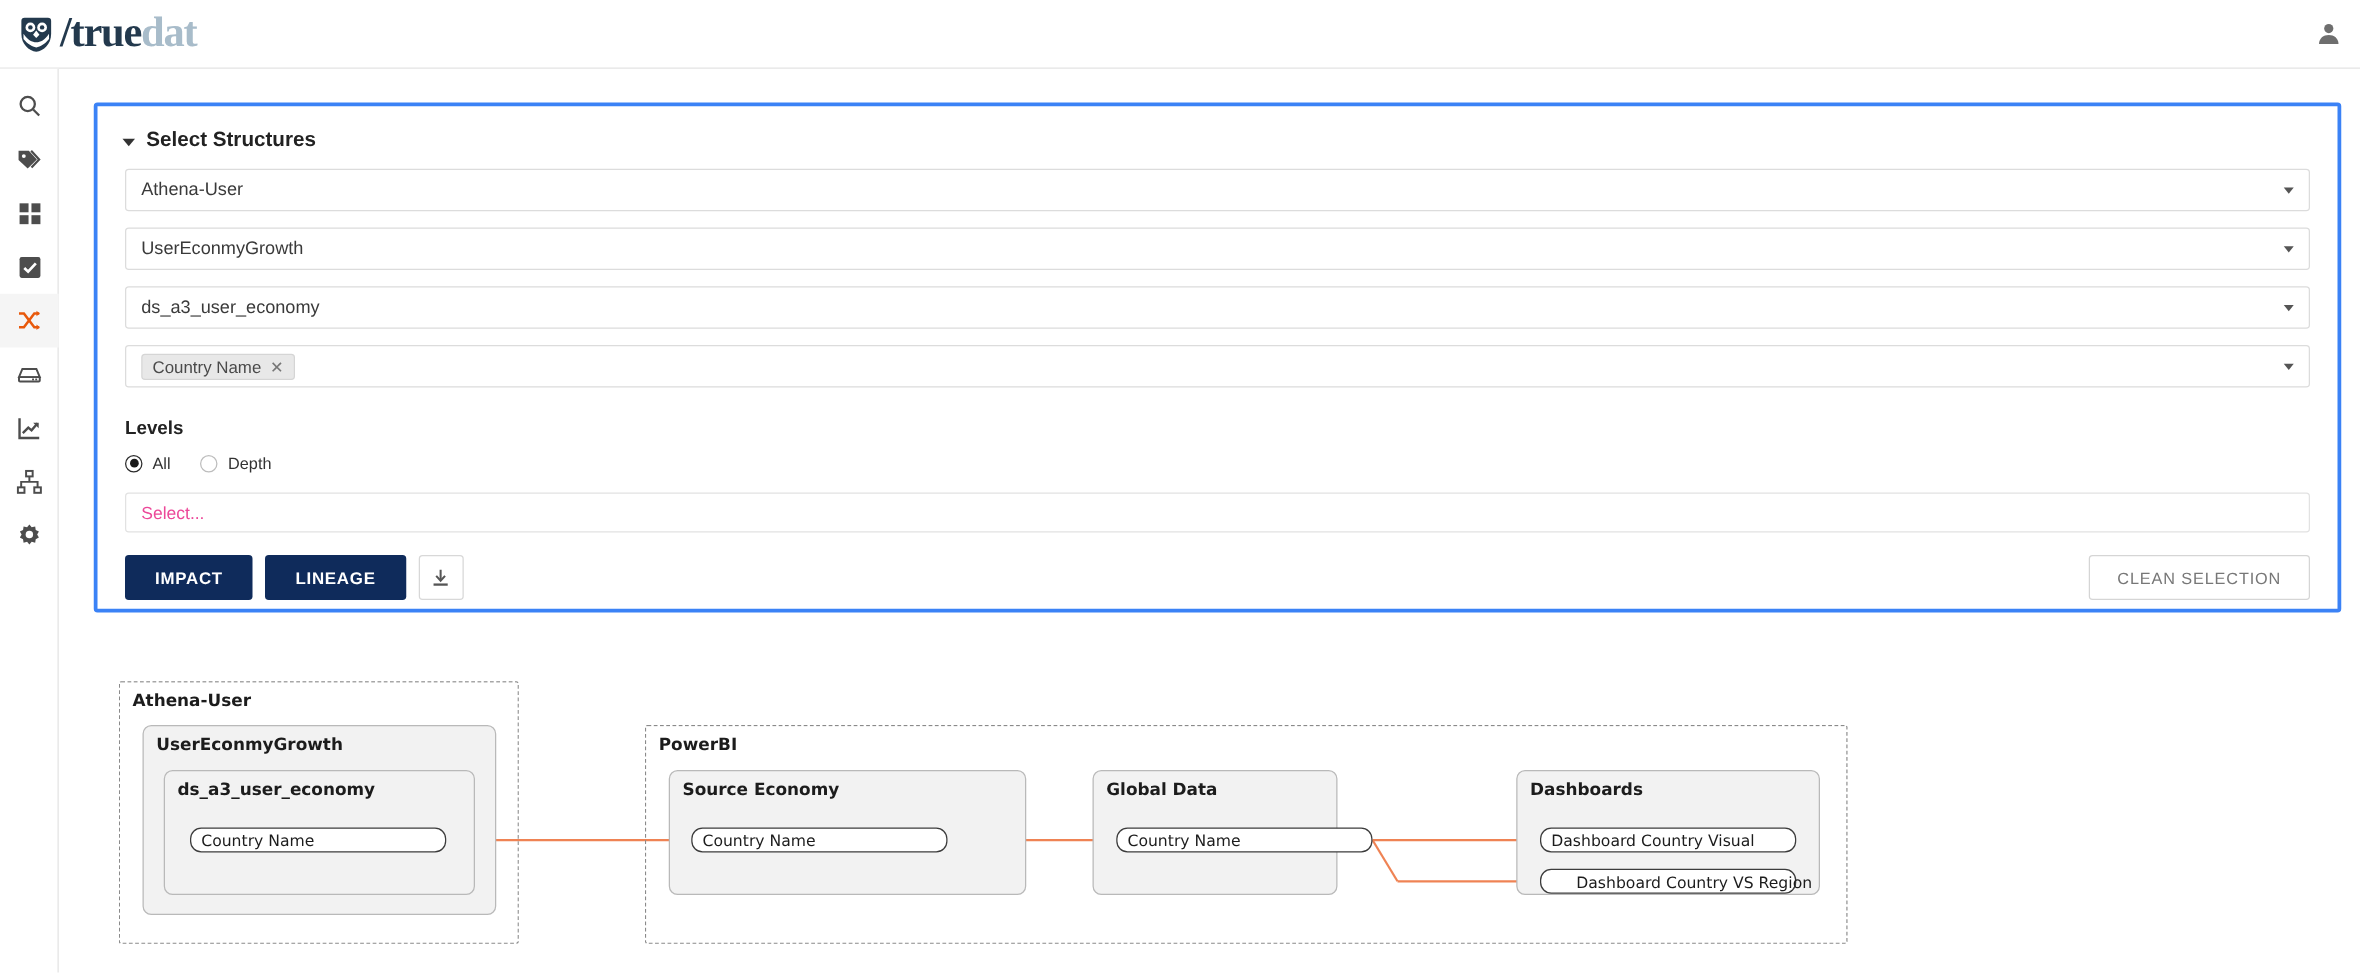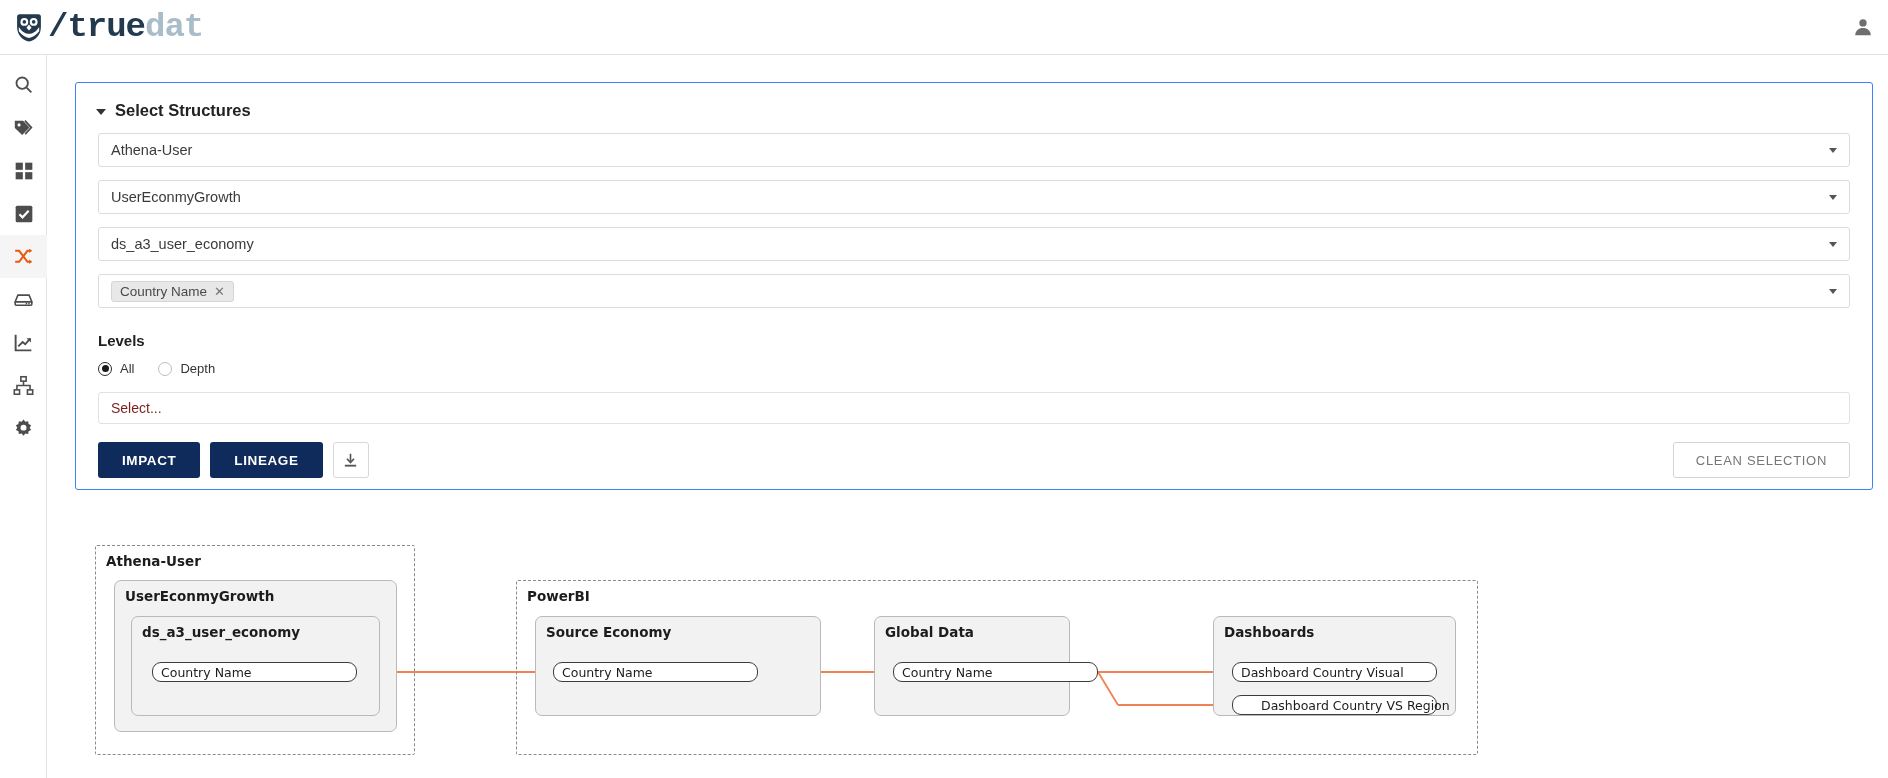--- a/index.html
+++ b/index.html
@@ -15,21 +15,21 @@
     position: absolute; top: 0; left: 0;
     width: 1888px; height: 55px;
     background: #ffffff;
     border-bottom: 1px solid #e3e3e3;
     display: flex; align-items: center; justify-content: space-between;
   }
   .brand { display: flex; align-items: center; padding-left: 12px; }
   .brand-owl { width: 34px; height: 34px; margin-right: 2px; }
   .brand-text {
     font-size: 34px; font-weight: bold; letter-spacing: -1px;
-    font-family: Liberation Mono, monospace;
+    font-family: Liberation Serif, serif;
   }
   .brand-text .b1 { color: #23394d; }
   .brand-text .b2 { color: #a8bcca; }
   .topbar-right { padding-right: 14px; display: flex; align-items: center; }
 
   
   .sidebar {
     position: absolute; top: 55px; left: 0;
     width: 47px; height: 723px;
     background: #ffffff;
@@ -42,21 +42,21 @@
     cursor: pointer;
   }
   .side-item.active { background: #f5f5f5; }
   .side-item svg { display: block; }
 
   
   .panel {
     position: absolute; top: 82px; left: 75px;
     width: 1798px; height: 408px;
     background: #ffffff;
-    border: 1px solid #3b82f6;
+    border: 3px solid #3b82f6;
     border-radius: 3px;
   }
   .panel-title {
     font-size: 16.5px; font-weight: bold; color: #222;
     padding: 18px 0 0 20px; display: flex; align-items: center;
   }
   .caret {
     width: 0; height: 0;
     border-left: 5px solid transparent; border-right: 5px solid transparent;
     border-top: 6px solid #333;
@@ -102,21 +102,21 @@
   .radio-dot.on::after {
     content: ""; width: 7px; height: 7px; border-radius: 50%; background: #1a1a1a;
   }
   .radio-dot.off { border-color: #bdbdbd; }
   .radio-label { font-size: 13px; color: #333; }
 
   .placeholder-input {
     height: 32px; margin: 16px 22px 0 22px;
     border: 1px solid #e2e2e2; border-radius: 3px;
     display: flex; align-items: center; padding: 0 12px;
-    font-size: 14px; color: #7f1d1d; background: #fff;
+    font-size: 14px; color: #ec4899; background: #fff;
   }
 
   .btn-row {
     display: flex; 
     padding: 18px 22px 0 22px;
     justify-content: space-between;
   }
   .btn-left { display: flex; align-items: center; }
   .btn {
     background: #0f2b5b; color: #fff;

